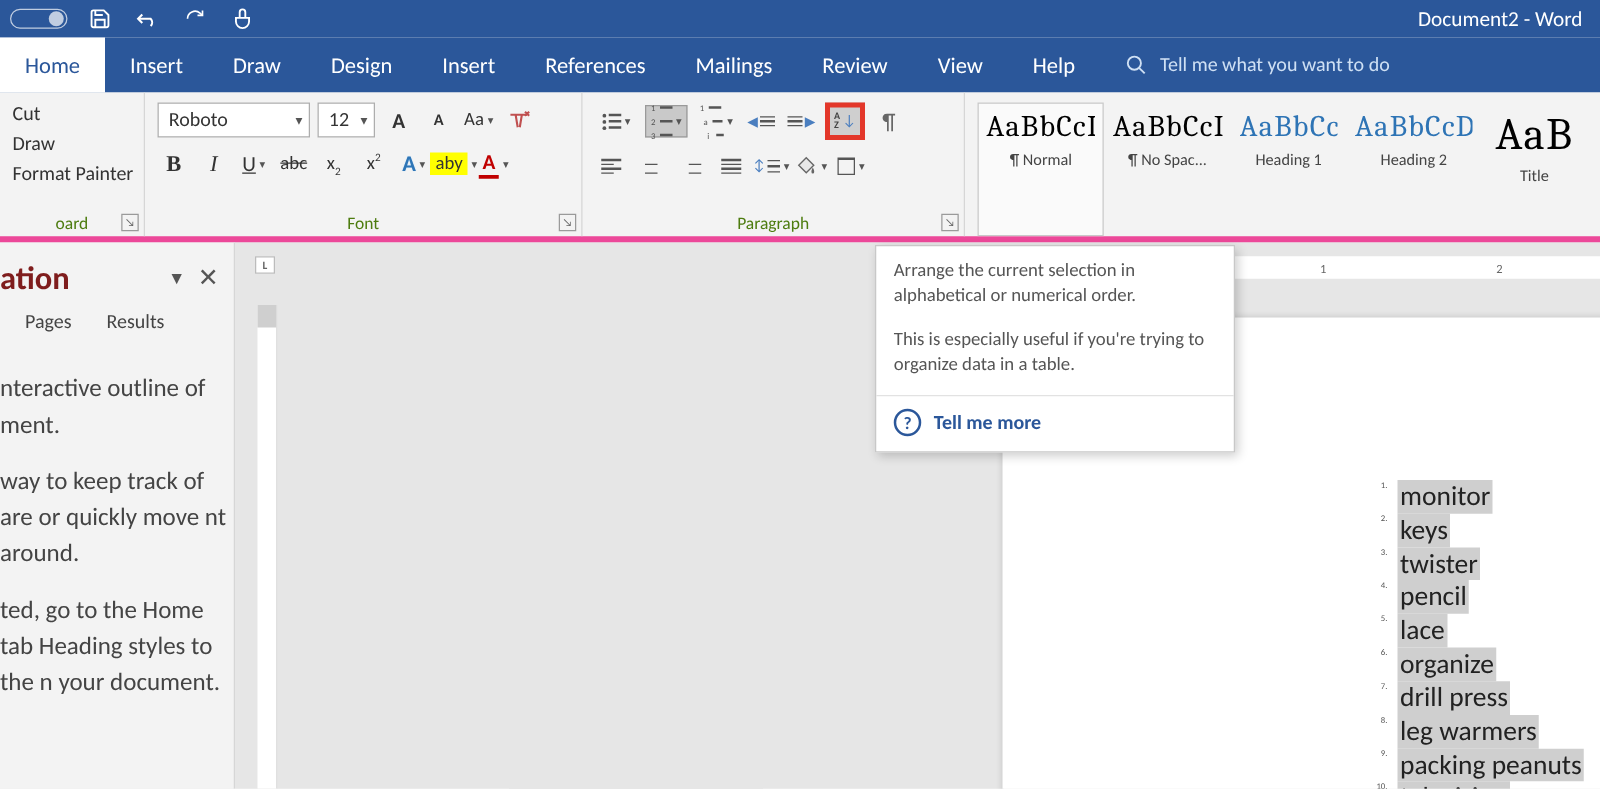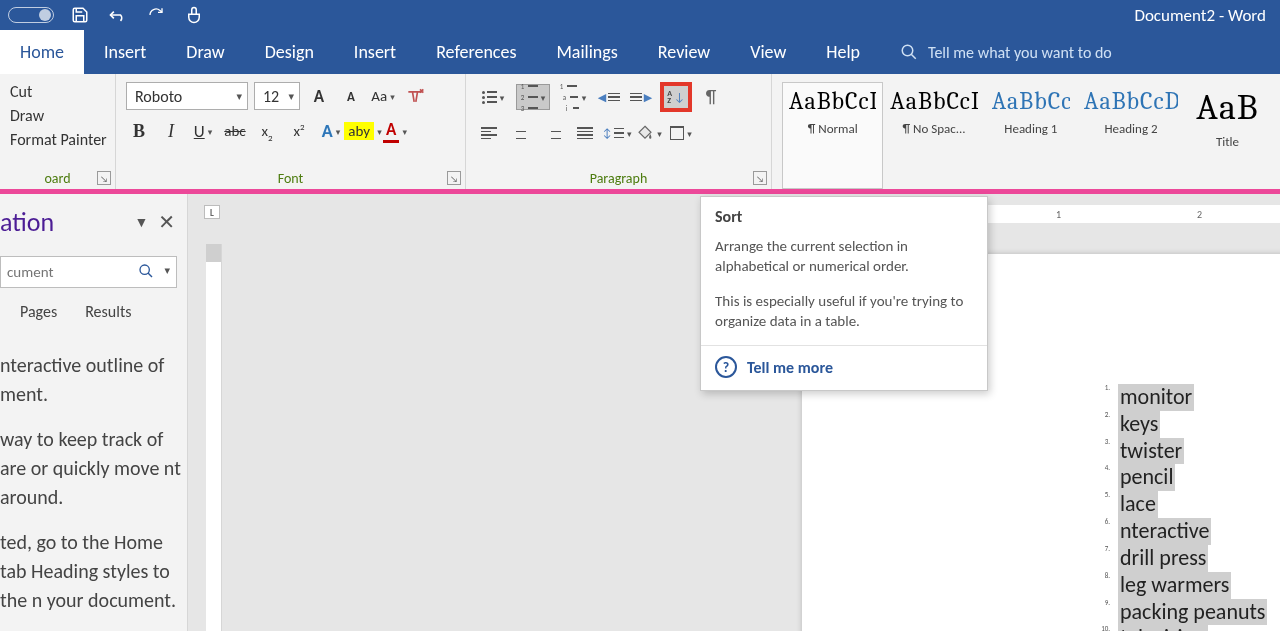--- a/index.html
+++ b/index.html
@@ -84,21 +84,21 @@
 .style-item { min-width: 85px; padding: 4px 6px; text-align: center; border: 1px solid transparent; cursor: pointer; }
 .style-item.sel { border-color: #c8c8c8; background: #fafafa; }
 .style-prev { font-size: 24px; letter-spacing: 1px; font-family: Cambria, serif; margin-bottom: 6px; white-space: nowrap; overflow: hidden; }
 .style-name { font-size: 13px; color: #444; white-space: nowrap; overflow: hidden; text-overflow: ellipsis; }
 .style-heading .style-prev { color: #2e74b5; }
 .style-title .style-prev { font-size: 36px; font-weight: 300; }
 
 
 .navpane { position: absolute; left: 0; top: 194px; width: 188px; height: 437px; background: #f3f3f3; border-right: 1px solid #d6d6d6; padding: 0; }
 .nav-header { display: flex; align-items: center; padding: 12px 12px 10px 0; }
-.nav-title { color: #4c1d95; font-size: 26px; font-weight: 400; flex: 1; overflow: hidden; }
+.nav-title { color: #7f1d1d; font-size: 26px; font-weight: 700; flex: 1; overflow: hidden; }
 .nav-ctrl { font-size: 14px; color: #555; padding: 0 10px; cursor: pointer; }
 .nav-close { font-size: 20px; color: #555; cursor: pointer; }
 .nav-search { margin: 8px 10px 14px 0; height: 32px; border: 1px solid #bdbdbd; background: #fff; position: relative; }
 .nav-search input { border: none; width: calc(100% - 40px); height: 100%; padding: 0 6px; font-size: 15px; color: #888; outline: none; }
 .nav-search .sicon { position: absolute; right: 22px; top: 6px; color: #2b579a; }
 .nav-search::after { content: "▾"; position: absolute; right: 6px; top: 7px; font-size: 11px; color: #555; }
 .nav-tabs { display: flex; gap: 28px; padding: 0 0 10px 20px; font-size: 16px; color: #444; }
 .nav-tabs div { cursor: pointer; }
 .nav-body { padding: 20px 4px 0 0; font-size: 20px; color: #444; line-height: 1.45; }
 .nav-body p { margin-bottom: 16px; }
@@ -414,29 +414,20 @@
       </div>
     </div>
 </div>
 
 <div class="navpane">
   <div class="nav-header">
     <div class="nav-title">ation</div>
     <div class="nav-ctrl">▼</div>
     <div class="nav-close">✕</div>
   </div>
-  <div class="nav-search">
-    <input placeholder="cument" style="">
-    <span class="sicon">
-      <svg width="16" height="16" viewBox="0 0 24 24" fill="none" stroke="#2b579a" stroke-width="2">
-          <circle cx="10" cy="10" r="7"></circle>
-          <line x1="21" y1="21" x2="15" y2="15"></line>
-        </svg>
-    </span>
-  </div>
   <div class="nav-tabs">
     <div>Pages</div>
     <div>Results</div>
   </div>
   <div class="nav-body">
     <p>nteractive outline of ment.</p>
     <p>way to keep track of are or quickly move nt around.</p>
     <p>ted, go to the Home tab Heading styles to the n your document.</p>
   </div>
 </div>
@@ -465,21 +456,21 @@
         <div class="item">
           <span class="num">4.</span>
           <span class="txt">pencil</span>
         </div>
         <div class="item">
           <span class="num">5.</span>
           <span class="txt">lace</span>
         </div>
         <div class="item">
           <span class="num">6.</span>
-          <span class="txt">nteractive</span>
+          <span class="txt">organize</span>
         </div>
         <div class="item">
           <span class="num">7.</span>
           <span class="txt">drill press</span>
         </div>
         <div class="item">
           <span class="num">8.</span>
           <span class="txt">leg warmers</span>
         </div>
         <div class="item">
@@ -488,21 +479,20 @@
         </div>
         <div class="item">
           <span class="num">10.</span>
           <span class="txt">television</span>
         </div>
       </div>
   </div>
 </div>
 
 <div class="tooltip">
-  <h4>Sort</h4>
   <p>Arrange the current selection in alphabetical or numerical order.</p>
   <p>This is especially useful if you're trying to organize data in a table.</p>
   <hr>
   <div class="more">
     <div class="qmark">?</div>
     <span>Tell me more</span>
   </div>
 </div>
 
 </body></html>

